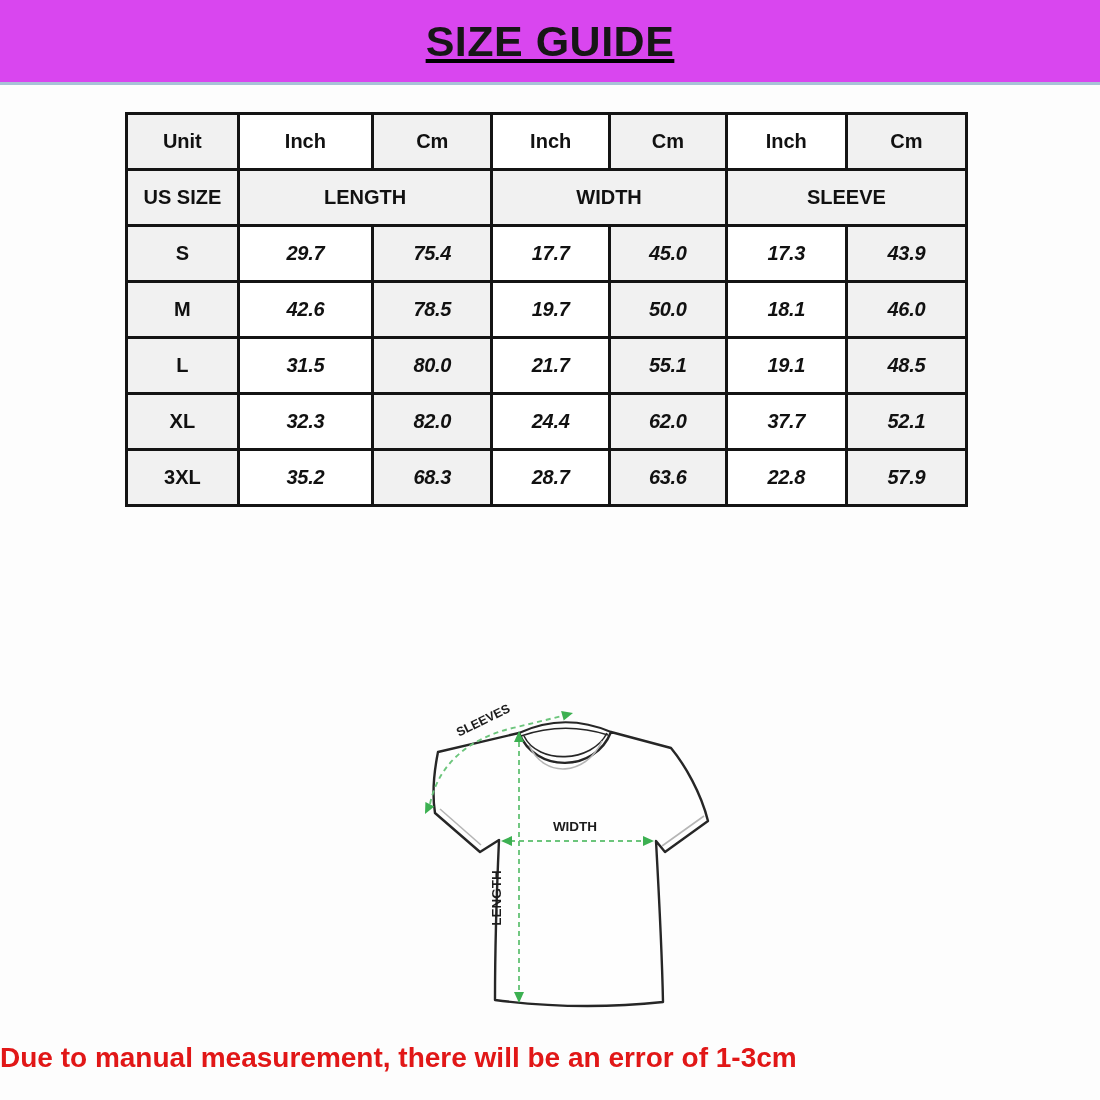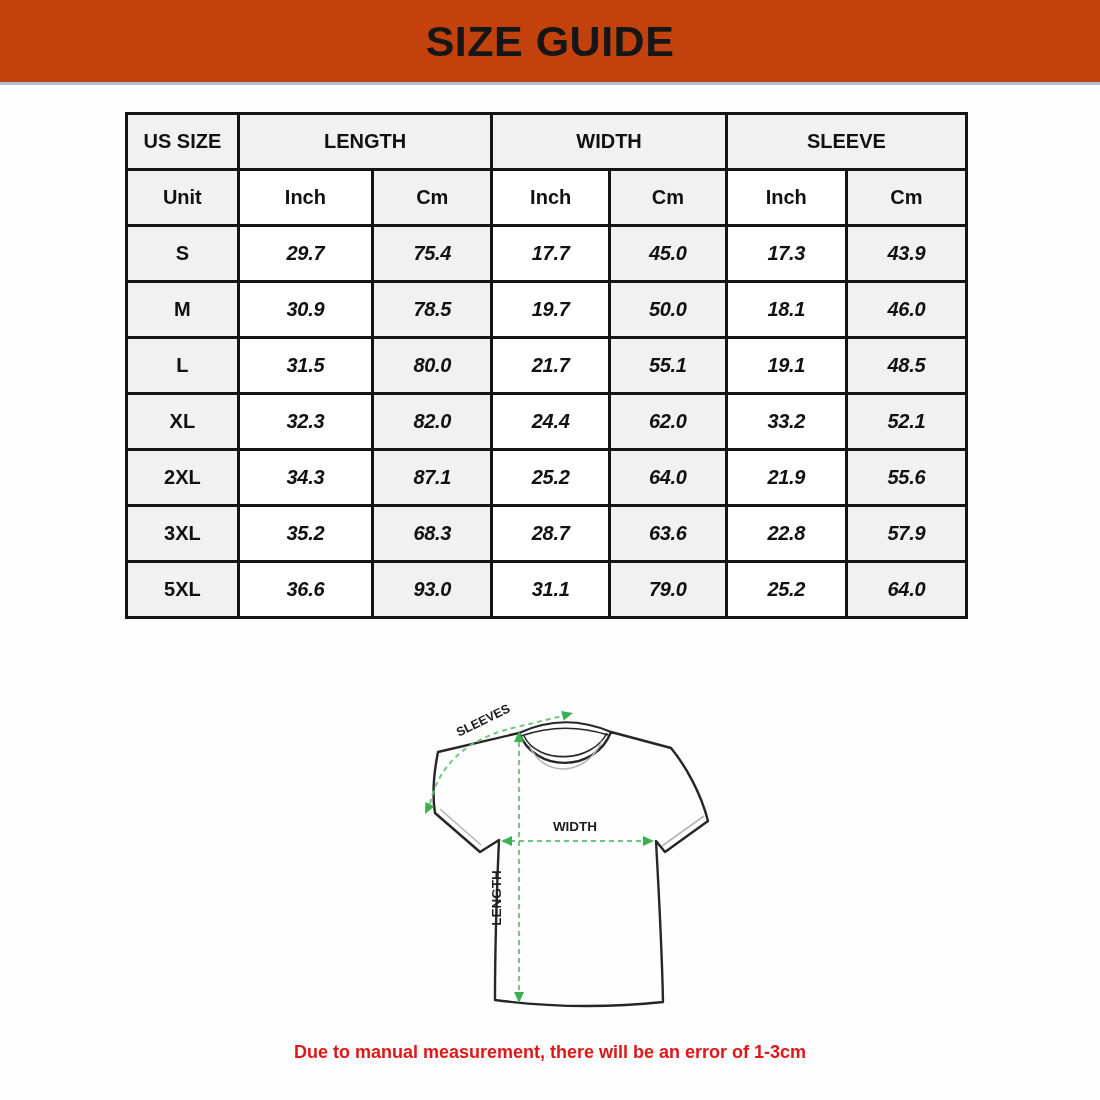--- a/index.html
+++ b/index.html
@@ -28,68 +28,68 @@
   }
   .cell-gray  { background:#f1f1f1; }
   .cell-white { background:#ffffff; }
   .group-head { font-size:20px; font-weight:800; }
   .unit-head  { font-size:20px; font-weight:800; }
   .size-label { font-size:20px; font-weight:800; }
   .num        { font-size:20px; font-weight:600; letter-spacing:-0.3px;font-style:italic; }
   .diagram-wrap { position:absolute; left:413px; top:700px; width:302px; height:316px; }
   .note {
     position:absolute; top:1042px; left:0; width:1100px;
-    text-align:center; font-size:18px; font-weight:700;
+    font-size:28px; font-weight:700;
   }
 </style>
 </head>
 <body>
 
-<div class="banner" style="background:#c2410c;">
+<div class="banner" style="background:#d946ef;text-decoration:underline;">
   <h1 style="color:#161616;">SIZE GUIDE</h1>
 </div>
 
 <table class="size-chart">
   <colgroup>
     <col style="width:13.3%">
       <col style="width:16.0%">
       <col style="width:14.2%">
     <col style="width:14.0%">
       <col style="width:13.9%">
       <col style="width:14.3%">
     <col style="width:14.3%">
   </colgroup>
   <tbody>
       <tr>
-    <th class="cell-gray group-head">US SIZE</th>
-    <th class="cell-gray group-head" colspan="2">LENGTH</th>
-    <th class="cell-gray group-head" colspan="2">WIDTH</th>
-    <th class="cell-gray group-head" colspan="2">SLEEVE</th>
-  </tr>
-  <tr>
     <th class="cell-gray unit-head">Unit</th>
     <th class="cell-white unit-head">Inch</th>
     <th class="cell-gray unit-head">Cm</th>
     <th class="cell-white unit-head">Inch</th>
     <th class="cell-gray unit-head">Cm</th>
     <th class="cell-white unit-head">Inch</th>
     <th class="cell-gray unit-head">Cm</th>
+  </tr>
+  <tr>
+    <th class="cell-gray group-head">US SIZE</th>
+    <th class="cell-gray group-head" colspan="2">LENGTH</th>
+    <th class="cell-gray group-head" colspan="2">WIDTH</th>
+    <th class="cell-gray group-head" colspan="2">SLEEVE</th>
   </tr>
   <tr>
     <td class="cell-gray size-label">S</td>
     <td class="cell-white num">29.7</td>
     <td class="cell-gray num">75.4</td>
     <td class="cell-white num">17.7</td>
     <td class="cell-gray num">45.0</td>
     <td class="cell-white num">17.3</td>
     <td class="cell-gray num">43.9</td>
   </tr>
   <tr>
     <td class="cell-gray size-label">M</td>
-    <td class="cell-white num">30.9</td>
+    <td class="cell-white num">42.6</td>
     <td class="cell-gray num">78.5</td>
     <td class="cell-white num">19.7</td>
     <td class="cell-gray num">50.0</td>
     <td class="cell-white num">18.1</td>
     <td class="cell-gray num">46.0</td>
   </tr>
   <tr>
     <td class="cell-gray size-label">L</td>
     <td class="cell-white num">31.5</td>
     <td class="cell-gray num">80.0</td>
@@ -97,49 +97,31 @@
     <td class="cell-gray num">55.1</td>
     <td class="cell-white num">19.1</td>
     <td class="cell-gray num">48.5</td>
   </tr>
   <tr>
     <td class="cell-gray size-label">XL</td>
     <td class="cell-white num">32.3</td>
     <td class="cell-gray num">82.0</td>
     <td class="cell-white num">24.4</td>
     <td class="cell-gray num">62.0</td>
-    <td class="cell-white num">33.2</td>
+    <td class="cell-white num">37.7</td>
     <td class="cell-gray num">52.1</td>
-  </tr>
-  <tr>
-    <td class="cell-gray size-label">2XL</td>
-    <td class="cell-white num">34.3</td>
-    <td class="cell-gray num">87.1</td>
-    <td class="cell-white num">25.2</td>
-    <td class="cell-gray num">64.0</td>
-    <td class="cell-white num">21.9</td>
-    <td class="cell-gray num">55.6</td>
   </tr>
   <tr>
     <td class="cell-gray size-label">3XL</td>
     <td class="cell-white num">35.2</td>
     <td class="cell-gray num">68.3</td>
     <td class="cell-white num">28.7</td>
     <td class="cell-gray num">63.6</td>
     <td class="cell-white num">22.8</td>
     <td class="cell-gray num">57.9</td>
-  </tr>
-  <tr>
-    <td class="cell-gray size-label">5XL</td>
-    <td class="cell-white num">36.6</td>
-    <td class="cell-gray num">93.0</td>
-    <td class="cell-white num">31.1</td>
-    <td class="cell-gray num">79.0</td>
-    <td class="cell-white num">25.2</td>
-    <td class="cell-gray num">64.0</td>
   </tr>
 </tbody>
   </table>
 
 <div class="diagram-wrap">
   <svg width="302" height="316" viewBox="0 0 302 316" xmlns="http://www.w3.org/2000/svg">
 
     <g>
       <path d="M106,33 L25,52 C21,72 19,94 22,113 L67,152 L86,140
                C84,185 82,250 82,300 Q166,311 250,302

